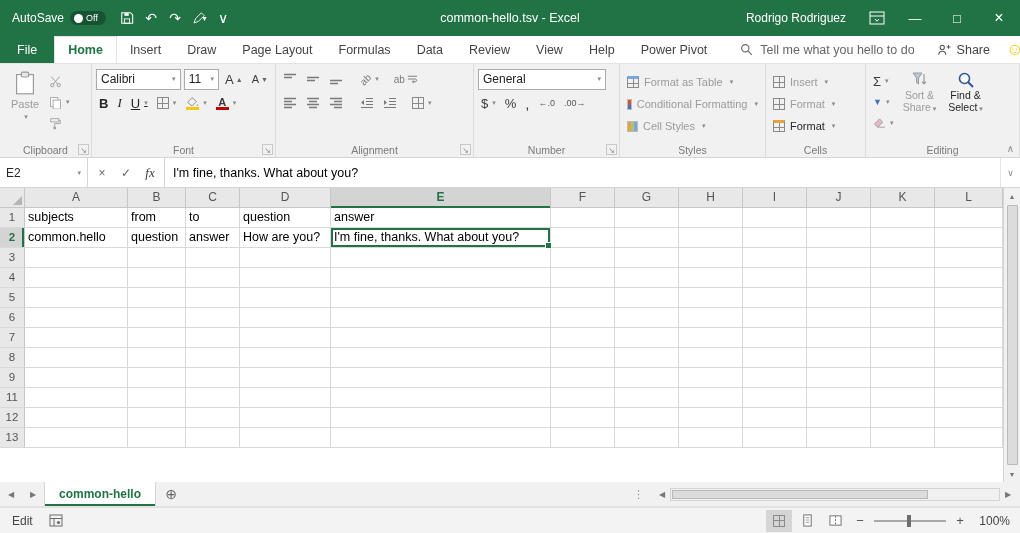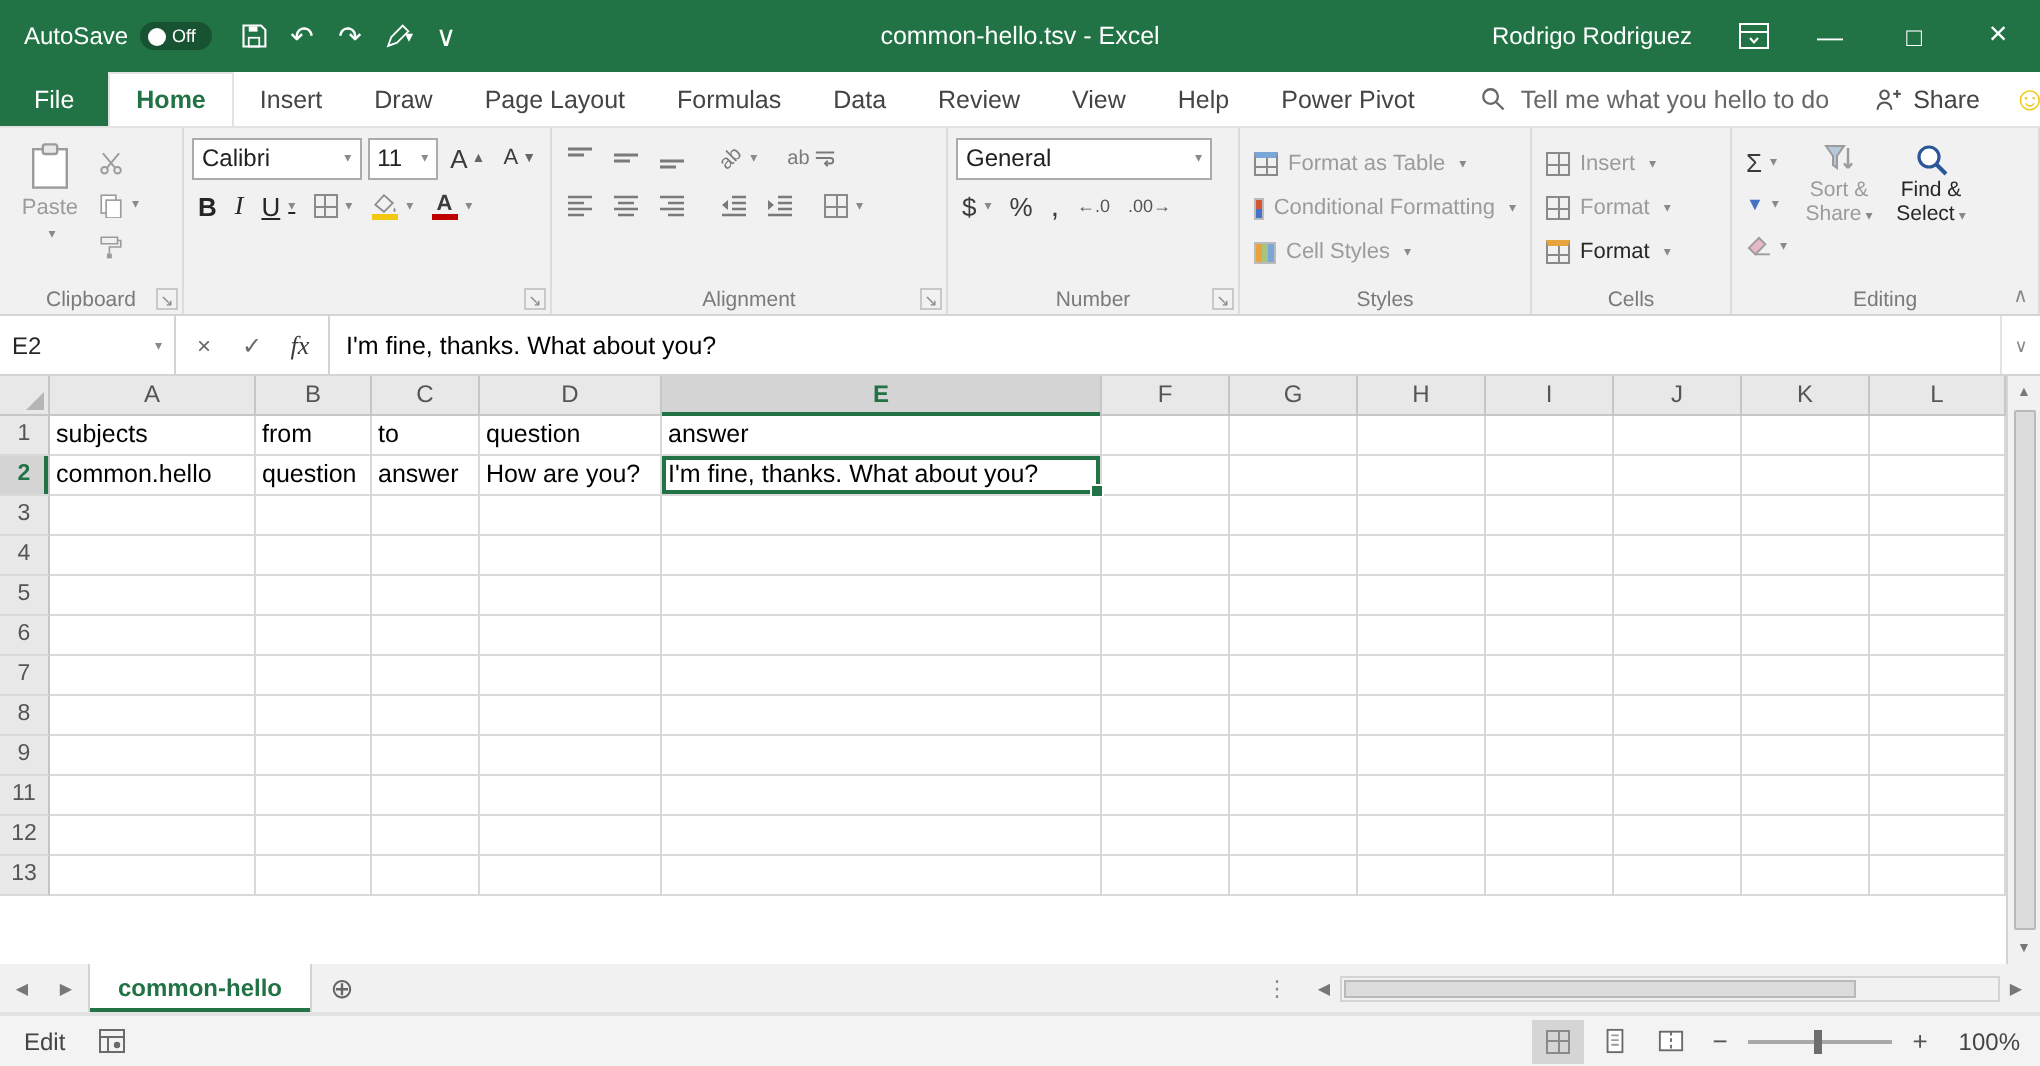--- a/index.html
+++ b/index.html
@@ -280,20 +280,21 @@
           <span class="caret">▾</span>
         </span>
         <span class="minibtn">
           <span style="text-align:center;">
             <span style="display:block;font-size:11px;font-weight:bold;color:#3b3b3b;line-height:10px;">A</span>
             <span class="colorbar" style="background:#c00000;"></span>
           </span>
           <span class="caret">▾</span>
         </span>
       </div>
+      <span class="rgroup-label">Font</span>
       <span class="launcher">↘</span>
     </div>
 
     <div class="rgroup" style="width:198px;">
       <div class="rrow">
         <span class="minibtn">
             <svg width="14" height="12" viewBox="0 0 14 12">
               <path d="M1 1.5h12M1 4.5h8" stroke="#7a7a7a" stroke-width="1.4"></path>
             </svg>
           </span>

